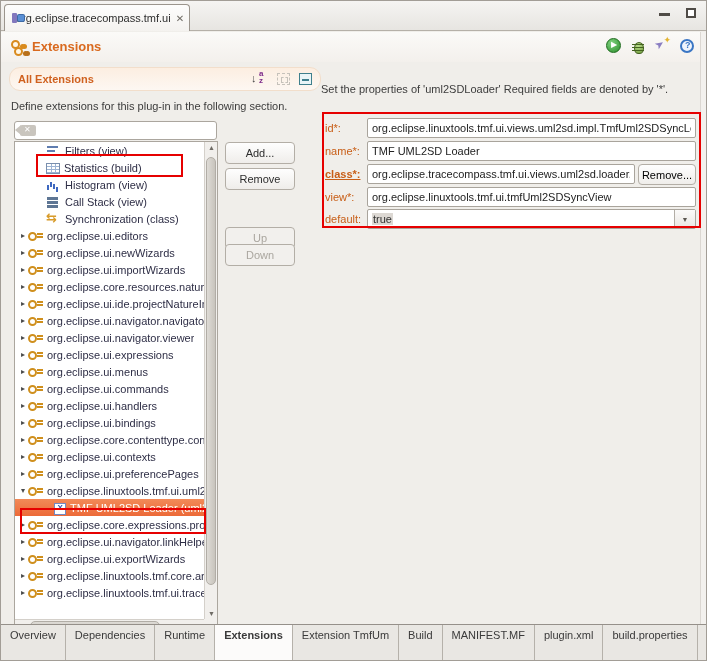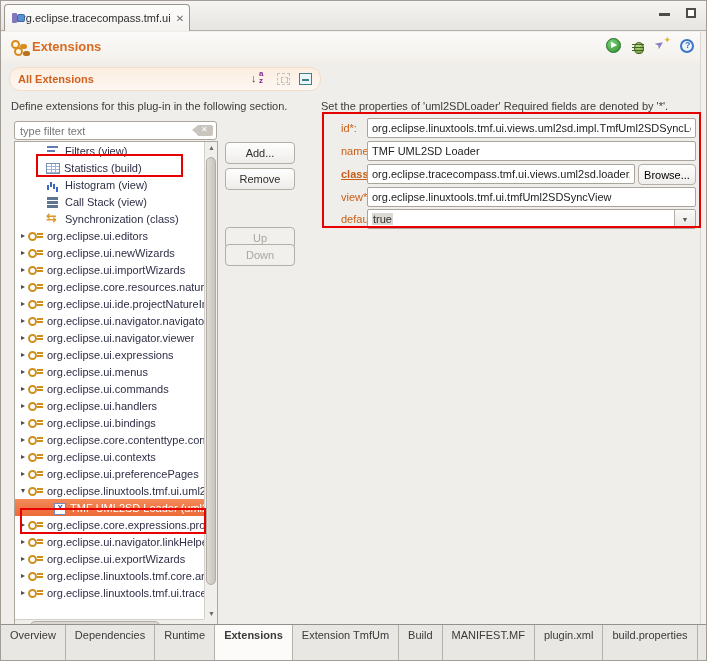--- a/index.html
+++ b/index.html
@@ -91,21 +91,21 @@
 
   
   .sechead { position:absolute; height:24px; background:linear-gradient(#fceee1,#fdf7f2);
     border:1px solid #f2decb; border-radius:3px 3px 0 0; display:flex; align-items:center; padding:0 8px; }
   .sechead .sectitle { font-weight:bold; color:#d0611f; }
   .sechead-l { left:8px; top:66px; width:312px;border-radius:11px; }
   .sechead-r { left:318px; top:66px; width:382px; }
   .sec-tools { margin-left:auto; display:flex; gap:9px; align-items:center; }
   .secdesc { position:absolute; color:#3c3c3c; }
   .secdesc-l { left:10px; top:99px; width:300px; }
-  .secdesc-r { left:320px; top:99px; width:382px; }
+  .secdesc-r { left:320px; top:82px; width:382px; }
 
   
   .filterbox { position:absolute; left:13px; top:120px; width:203px; height:19px; background:#fff;
     border:1px solid #aba69e; border-radius:3px; display:flex; align-items:center; padding:0 3px 0 5px; }
   .filterbox input { flex:1; border:none; outline:none; font:inherit; color:#9a958e; background:transparent; min-width:0; }
 
   
   .tree { position:absolute; left:13px; top:140px; width:204px; height:492px; background:#fff;
     border:1px solid #aba69e; }
   .rows { position:absolute; left:0; top:0; right:13px; bottom:13px; overflow:hidden; }
@@ -126,21 +126,21 @@
   .corner { position:absolute; right:0; bottom:0; width:13px; height:13px; background:#f1efec; }
 
   
   .btncol button { position:absolute; left:224px; width:70px; height:22px;
     background:linear-gradient(#fefefe,#efedea); border:1px solid #b3aea6; border-radius:4px;
     font:inherit; color:#2d2d2d; }
   .btncol .disabled { color:#aaa69f; background:#f2f0ed; }
 
   
   .frow { position:absolute; height:21px; }
-  .flabel { position:absolute; left:324px; width:42px; color:#c85e17; line-height:20px;padding-left:16px; }
+  .flabel { position:absolute; left:324px; width:42px; color:#c85e17; line-height:20px; }
   .flabel.link { text-decoration:underline; font-weight:bold; }
   .finput { position:absolute; left:366px; height:20px; background:#fff; border:1px solid #a9a49c;
     border-radius:2px; font:inherit; color:#222; padding:0 4px; }
   .browse-btn { position:absolute; left:637px; width:58px; height:21px;
     background:linear-gradient(#fefefe,#efedea); border:1px solid #b3aea6; border-radius:4px; font:inherit; }
   .combo { position:absolute; left:366px; width:329px; height:20px; background:#fff;
     border:1px solid #a9a49c; border-radius:2px; display:flex; align-items:center; padding-left:4px; }
   .combo .val { background:#dcd8d3; padding:0 1px; }
   .combo-btn { margin-left:auto; width:21px; height:18px; border-left:1px solid #b3aea6;
     background:linear-gradient(#fbfaf9,#e9e6e2); display:flex; align-items:center; justify-content:center;
@@ -195,21 +195,20 @@
     <span class="sectitle">All Extensions</span>
     <span class="sec-tools">
       <span class="ic sort-ic"></span>
       <span class="ic expand-ic"></span>
       <span class="ic collapseall-ic"></span>
     </span>
   </div>
   <div class="secdesc secdesc-l">Define extensions for this plug-in in the following section.</div>
 
   <div class="filterbox">
-    <input type="text" placeholder="type filter text" style="">
     <span class="ic clear-ic"></span>
   </div>
 
   <div class="tree">
     <div class="rows" id="tree-rows">
         <div class="trow ind-1">
       <span class="arrow"></span>
       <span class="ticon ti-filters"></span>
       <span class="tlabel">Filters (view)</span>
     </div>
@@ -370,21 +369,21 @@
     <span class="flabel">id*:</span>
     <input class="finput" style="top: 0px; width: 329px;" value="org.eclipse.linuxtools.tmf.ui.views.uml2sd.impl.TmfUml2SDSyncLoader">
   </div>
   <div class="frow" style="top:140px;">
     <span class="flabel">name*:</span>
     <input class="finput" style="top: 0px; width: 329px;" value="TMF UML2SD Loader">
   </div>
   <div class="frow" style="top:163px;">
     <span class="flabel link">class*:</span>
     <input class="finput" style="top: 0px; width: 268px;" value="org.eclipse.tracecompass.tmf.ui.views.uml2sd.loader.TmfUm">
-    <button class="browse-btn">Browse...</button>
+    <button class="browse-btn">Remove...</button>
   </div>
   <div class="frow" style="top:186px;">
     <span class="flabel">view*:</span>
     <input class="finput" style="top: 0px; width: 329px;" value="org.eclipse.linuxtools.tmf.ui.tmfUml2SDSyncView">
   </div>
   <div class="frow" style="top:208px;">
     <span class="flabel">default:</span>
     <div class="combo">
       <span class="val">true</span>
       <span class="combo-btn">▼</span>

